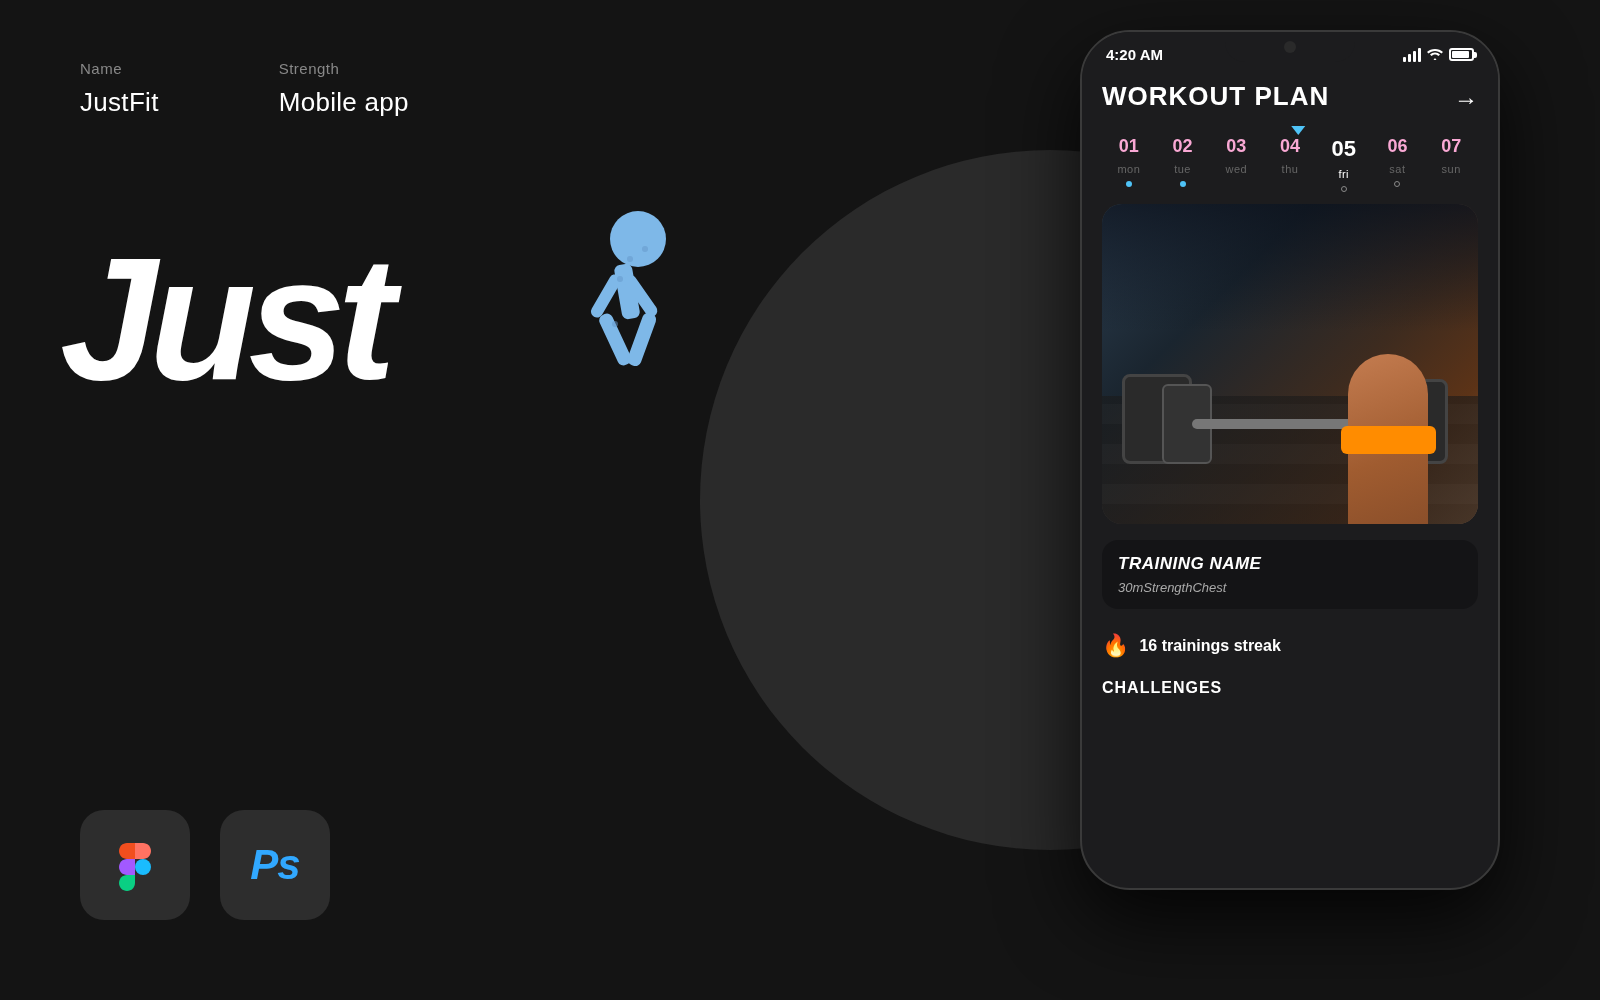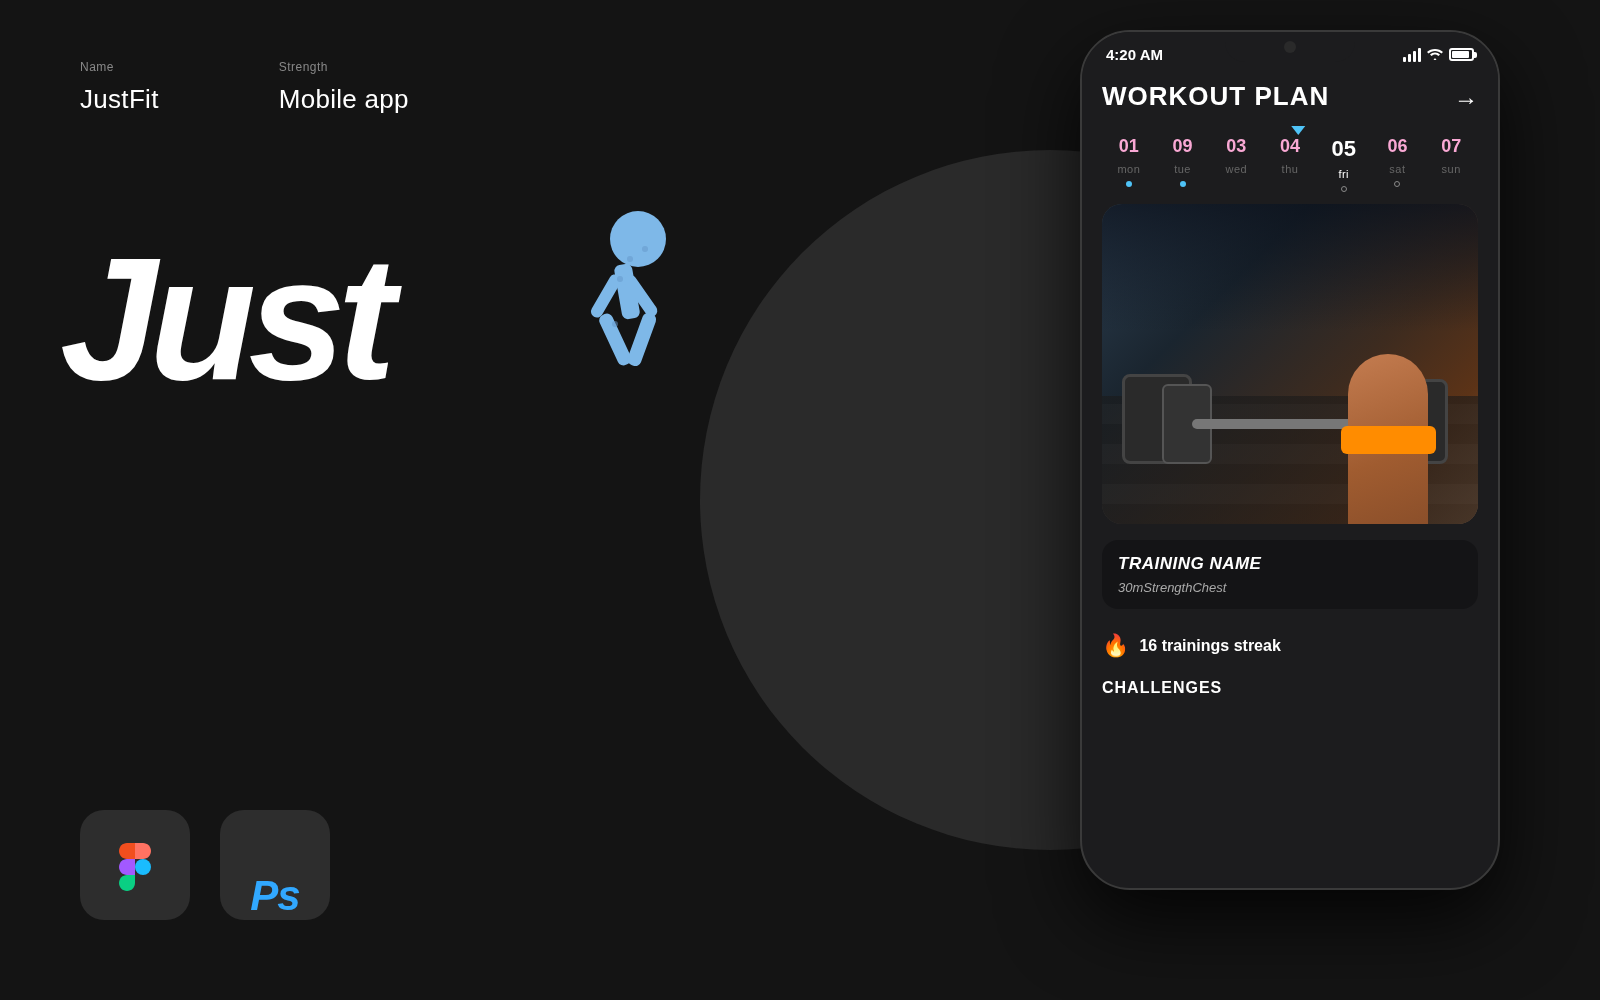--- a/index.html
+++ b/index.html
@@ -39,21 +39,21 @@
     .meta-table {
       display: flex;
       gap: 120px;
       margin-bottom: 60px;
     }
 
     .meta-col {}
 
     .meta-label {
       color: #888;
-      font-size: 12px;
+      font-size: 15px;
       font-weight: 400;
       margin-bottom: 10px;
       letter-spacing: 0.5px;
     }
 
     .meta-value {
       color: #fff;
       font-size: 26px;
       font-weight: 500;
       letter-spacing: 0.3px;
@@ -84,21 +84,20 @@
     }
 
     .ps-icon {
       background: #2d2d2d;
       color: #31a8ff;
       font-weight: 900;
       font-size: 42px;
       font-style: italic;
       letter-spacing: -1px;
       font-family: 'Arial Black', sans-serif;
-      align-items: flex-end;
     }
 
     
     .phone-wrapper {
       position: absolute;
       right: 100px;
       top: 30px;
       z-index: 2;
     }
 
@@ -498,21 +497,21 @@
         <div style="position:absolute; top:-2px; left:50%; transform:translateX(9%);">
           <div style="width:0;height:0;border-left:7px solid transparent;border-right:7px solid transparent;border-top:9px solid #4fc3f7;"></div>
         </div>
 
         <div class="cal-day">
           <span class="cal-num">01</span>
           <span class="cal-day-name">mon</span>
           <div class="cal-dot filled"></div>
         </div>
         <div class="cal-day">
-          <span class="cal-num">09</span>
+          <span class="cal-num">02</span>
           <span class="cal-day-name">tue</span>
           <div class="cal-dot filled"></div>
         </div>
         <div class="cal-day">
           <span class="cal-num">03</span>
           <span class="cal-day-name">wed</span>
           <div class="cal-dot none"></div>
         </div>
         <div class="cal-day">
           <span class="cal-num">04</span>

